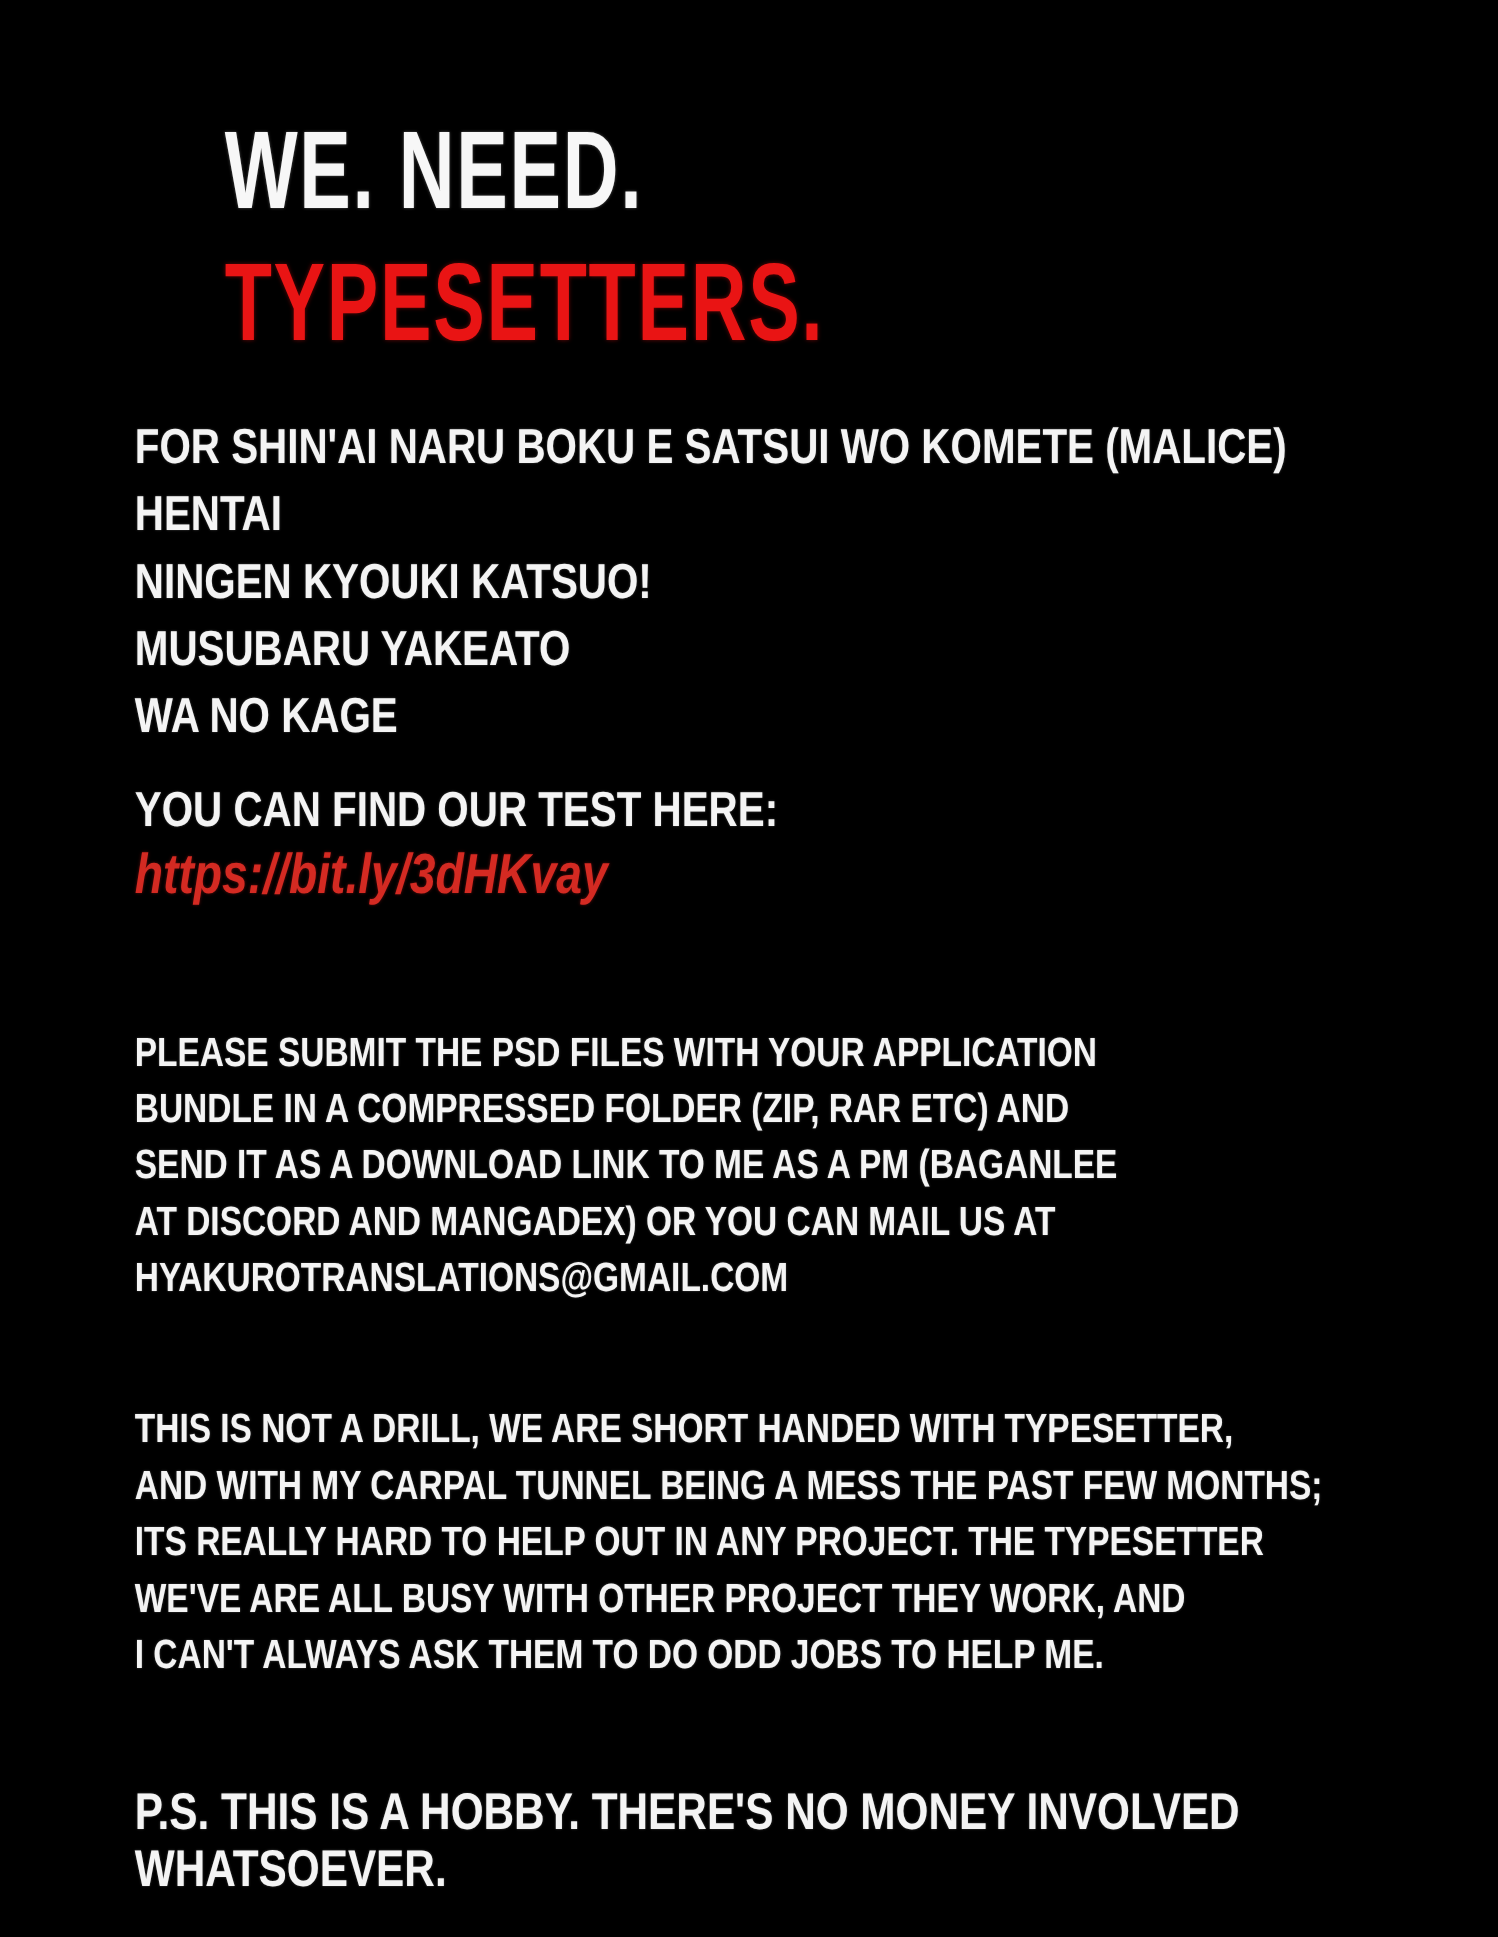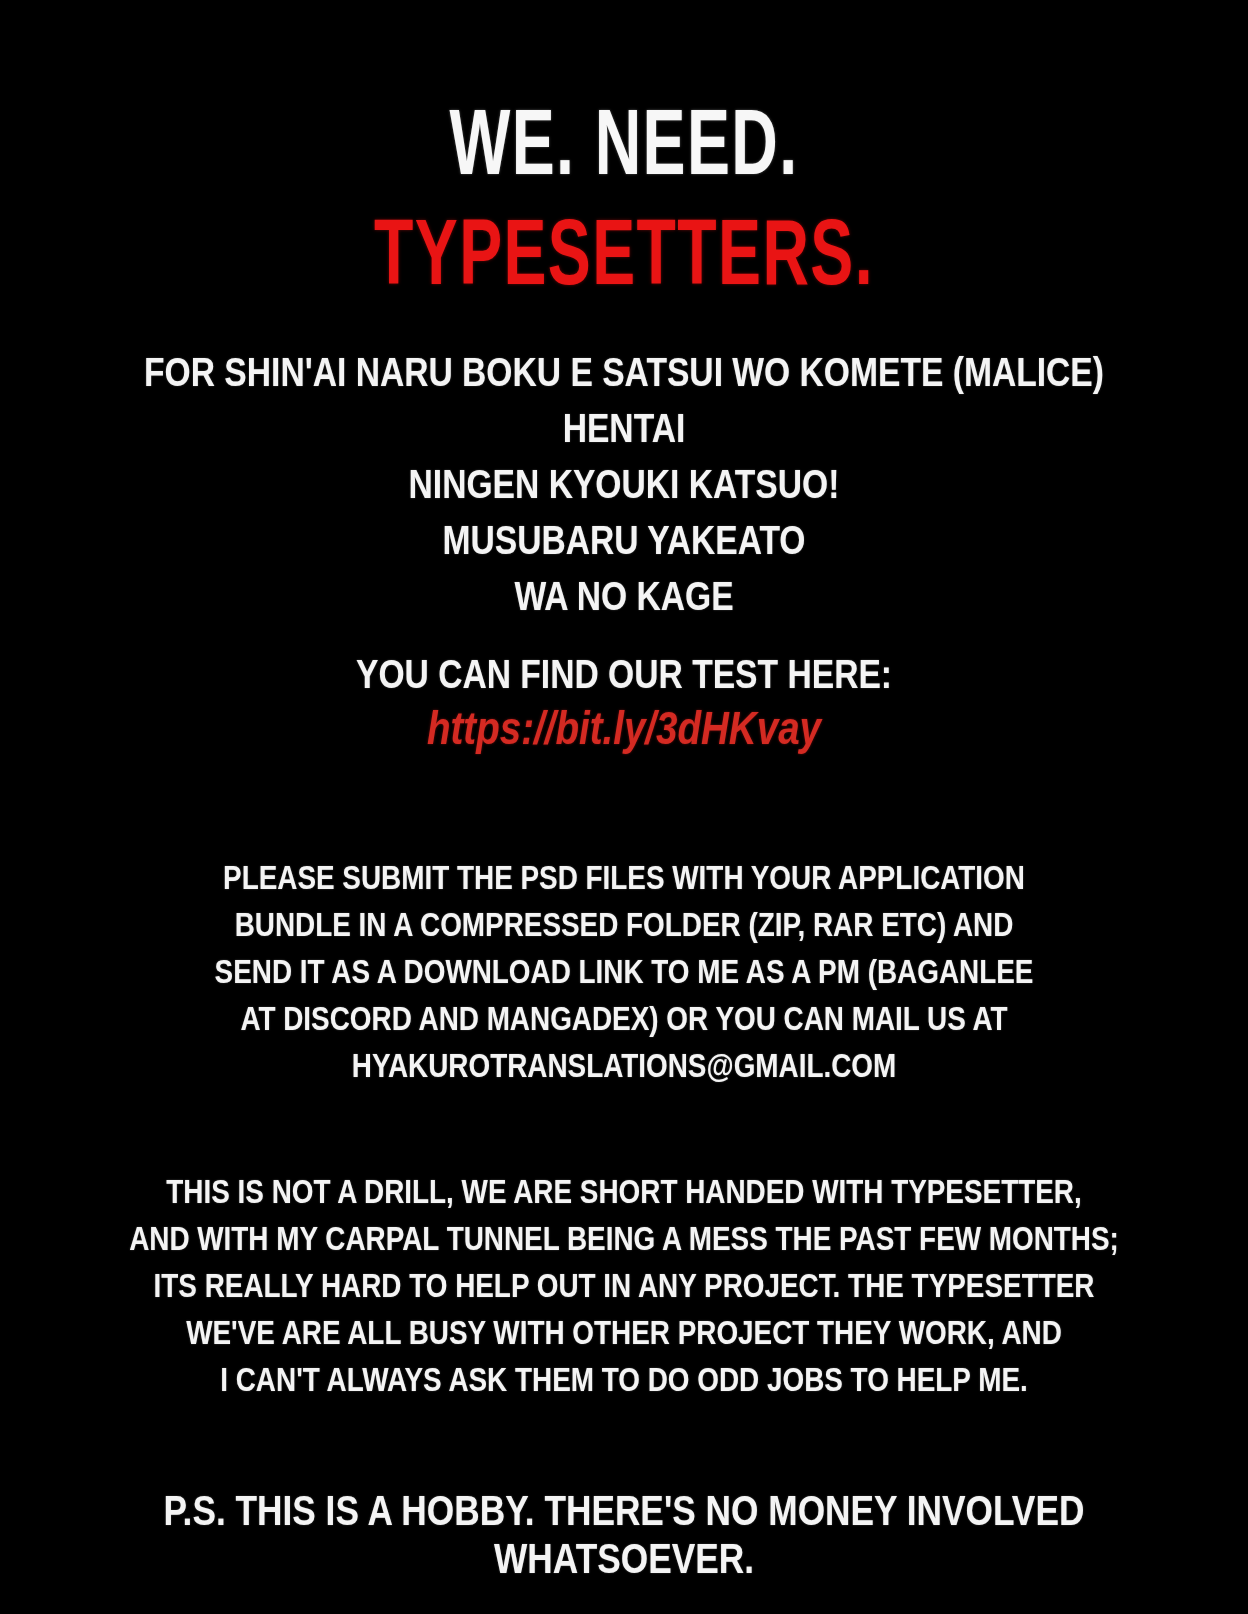--- a/index.html
+++ b/index.html
@@ -9,21 +9,20 @@
   }
   .poster {
     position: relative;
     width: 1248px;
     height: 1614px;
     background: #000000;
     overflow: hidden;
     font-family: "Liberation Sans", "DejaVu Sans", sans-serif;
     font-weight: bold;
     color: #f4f4f4;
-    text-align: center;
   }
   .block {
     position: absolute;
     left: 0;
     width: 100%;
     transform-origin: 50% 50%;
   }
   .condensed   { transform: scaleX(0.82); }
   .condensed-x { transform: scaleX(0.70); }
 

